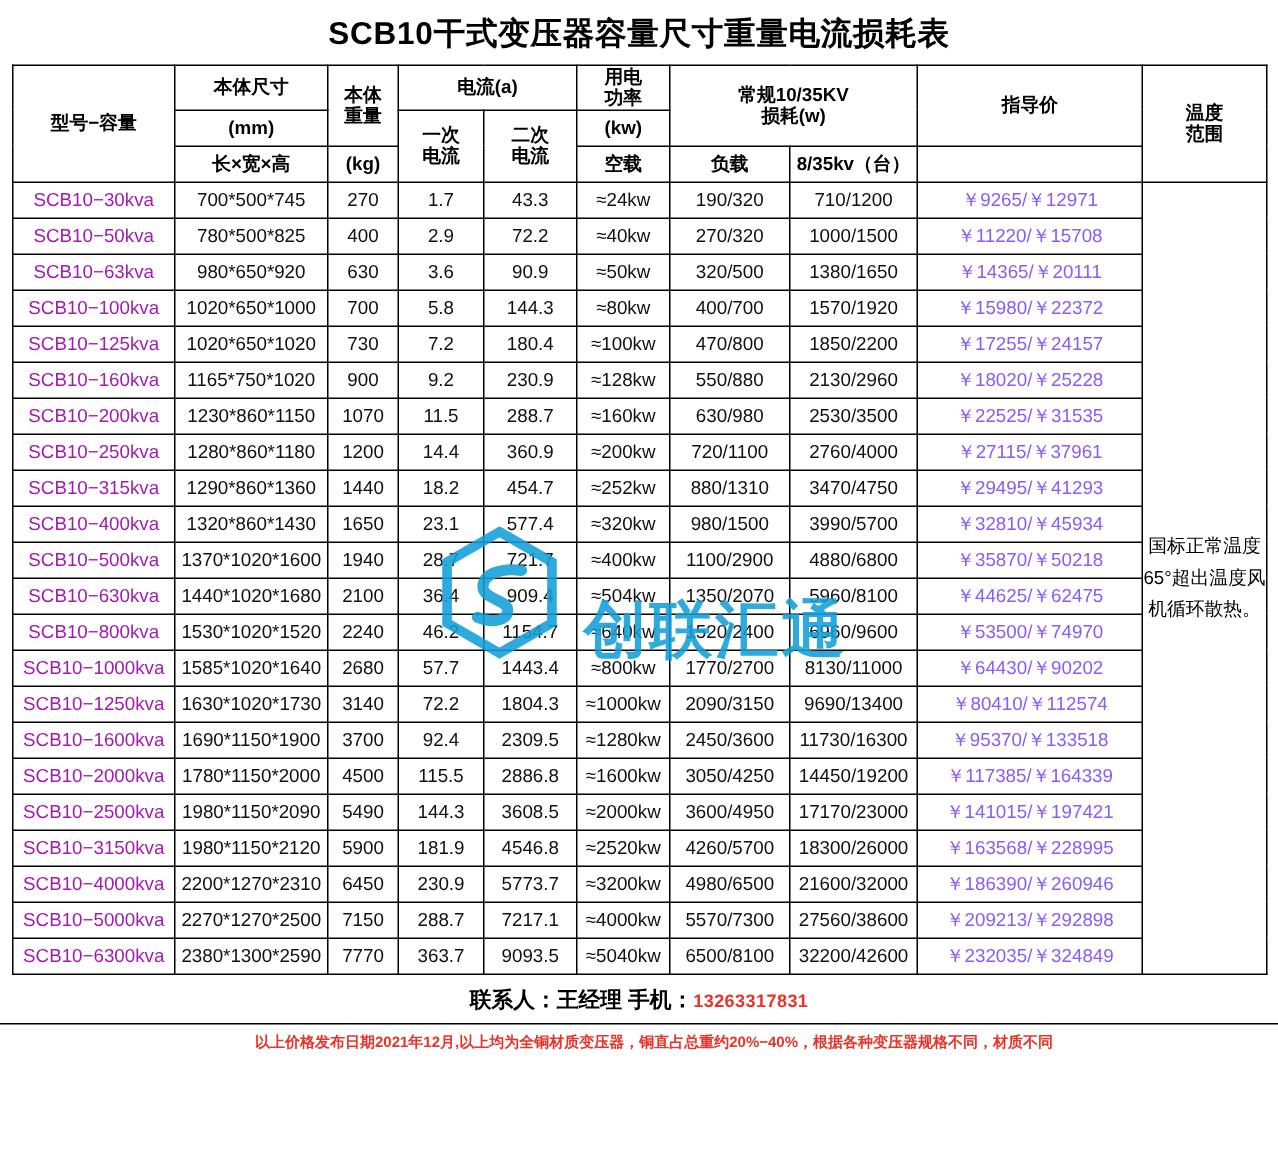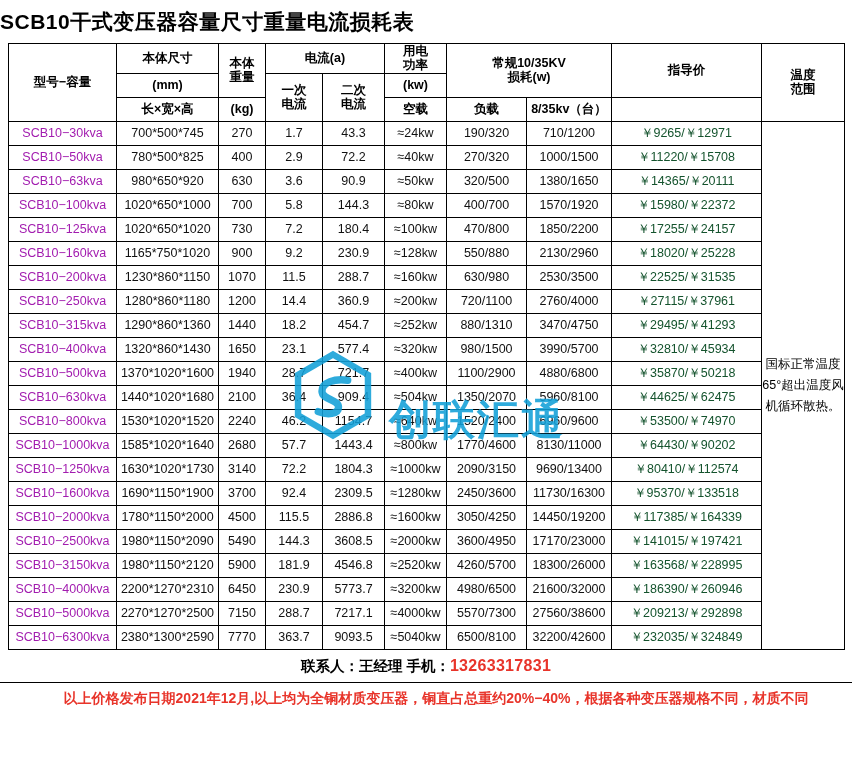--- a/index.html
+++ b/index.html
@@ -15,20 +15,21 @@
     overflow: hidden;
   }
   .sheet {
     width: 852px;
     height: 779px;
     box-sizing: border-box;
     padding: 0;
     position: relative;
   }
   .title {
+    text-align: center;
     font-size: 21px;
     font-weight: bold;
     letter-spacing: 0.5px;
     padding: 8px 0 7px 0;
     color: #000;
   }
   table.main {
     border-collapse: collapse;
     width: 836px;
     margin: 0 8px;
@@ -53,49 +54,49 @@
     color: #a21caf;
     font-size: 13px;
     font-weight: normal;
     white-space: nowrap;
   }
   .num {
     color: #111;
     font-size: 12.5px;
   }
   .price {
-    color: #14532d;
+    color: #8b5cf6;
     font-size: 12.5px;
     white-space: nowrap;
   }
   .temp-cell {
     font-size: 13px;
     line-height: 1.65;
     color: #000;
   }
   .contact {
     text-align: center;
     font-size: 14.5px;
     font-weight: bold;
     padding: 7px 0 6px 0;
     color: #000;
   }
   .contact .tel {
     color: #e8342a;
-    font-size: 16px;
+    font-size: 12px;
     letter-spacing: 0.3px;
   }
   .notes {
     border-top: 1px solid #000;
     padding: 5px 0 0 0;
   }
   .note-line {
     text-align: center;
     color: #e8342a;
-    font-size: 14px;
+    font-size: 10px;
     font-weight: bold;
     line-height: 1.55;
     padding-left: 20px;
   }
   
   .watermark {
     position: absolute;
     left: 0;
     right: 0;
     top: 340px;
@@ -345,21 +346,21 @@
           <td class="num">6960/9600</td>
           <td class="price">￥53500/￥74970</td>
         </tr>
         <tr>
           <td class="model-cell">SCB10−1000kva</td>
           <td class="num">1585*1020*1640</td>
           <td class="num">2680</td>
           <td class="num">57.7</td>
           <td class="num">1443.4</td>
           <td class="num">≈800kw</td>
-          <td class="num">1770/4600</td>
+          <td class="num">1770/2700</td>
           <td class="num">8130/11000</td>
           <td class="price">￥64430/￥90202</td>
         </tr>
         <tr>
           <td class="model-cell">SCB10−1250kva</td>
           <td class="num">1630*1020*1730</td>
           <td class="num">3140</td>
           <td class="num">72.2</td>
           <td class="num">1804.3</td>
           <td class="num">≈1000kw</td>

